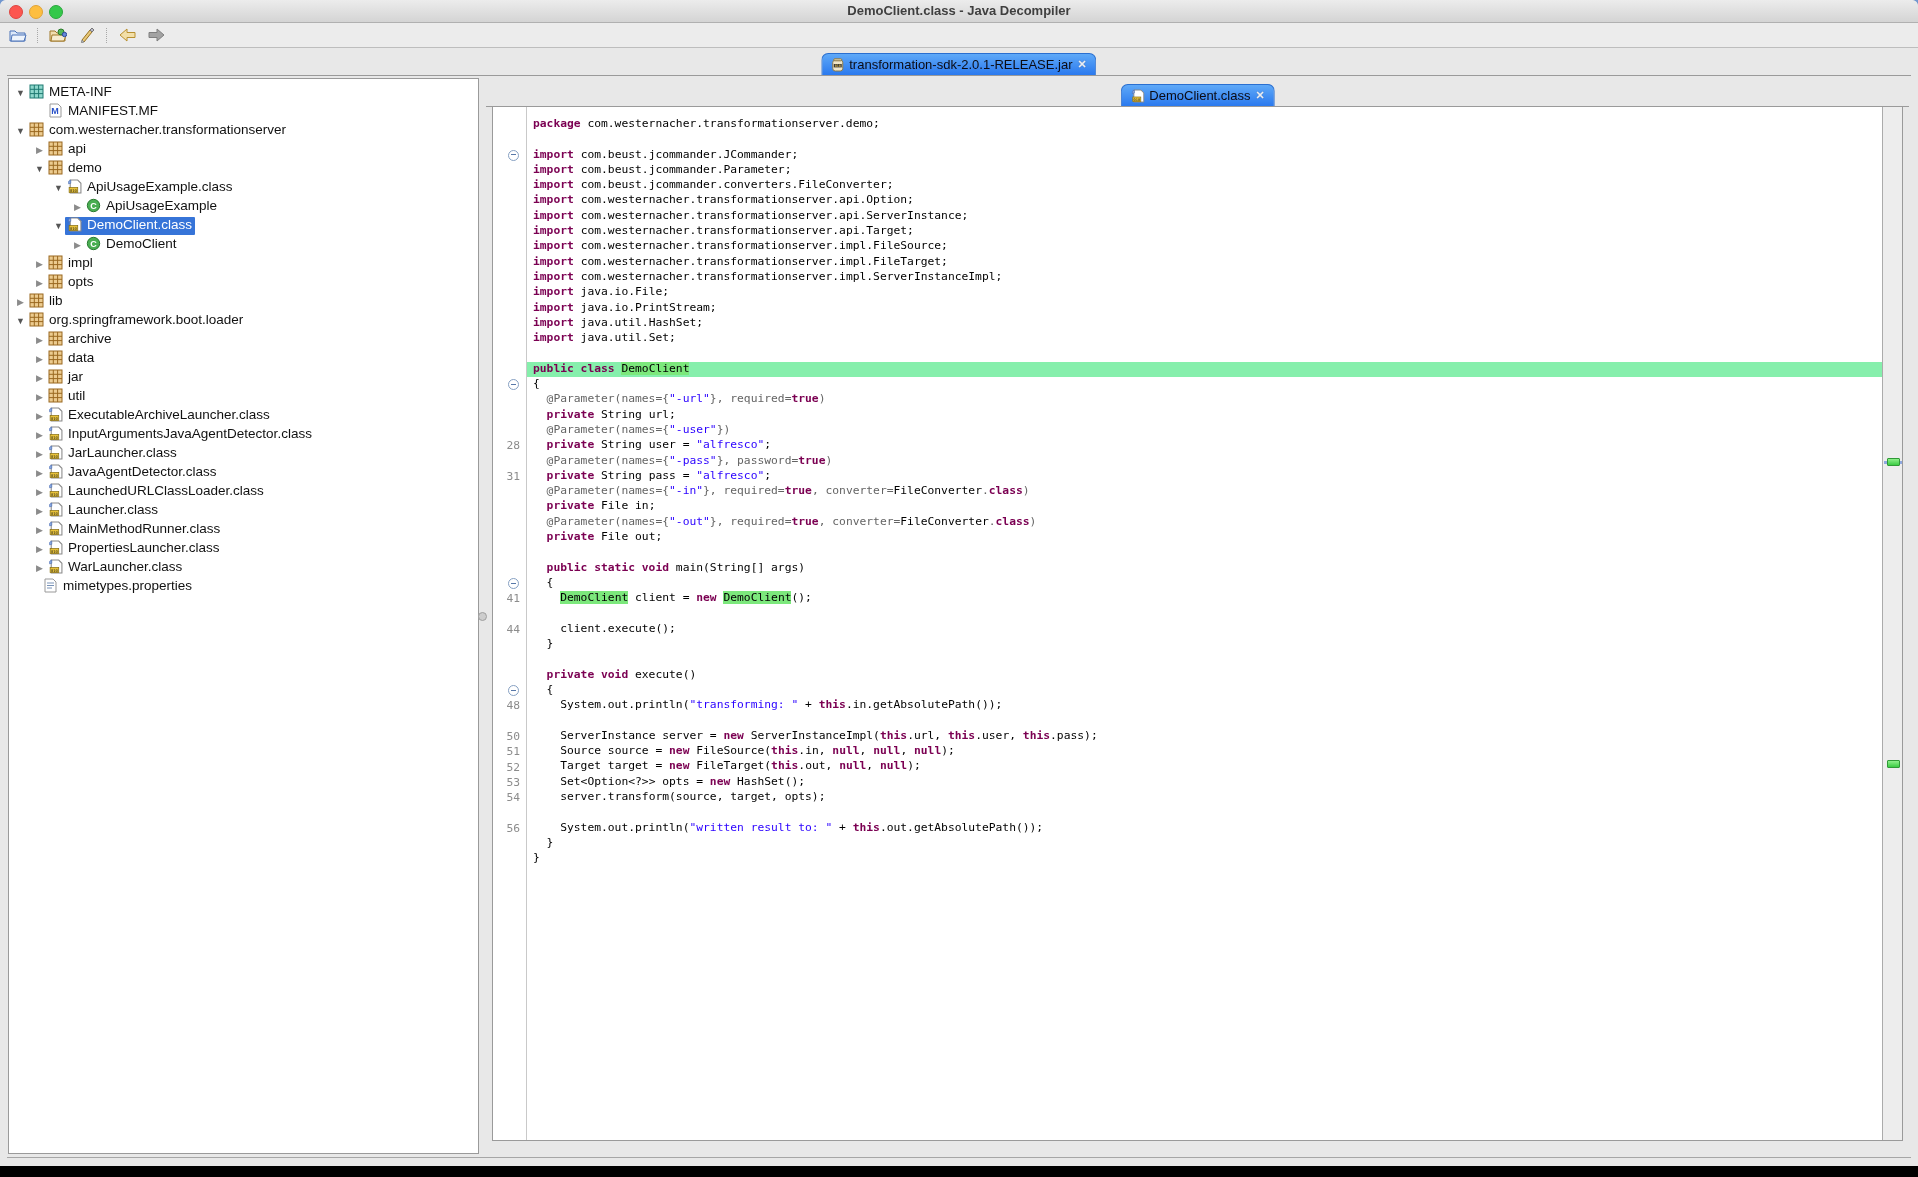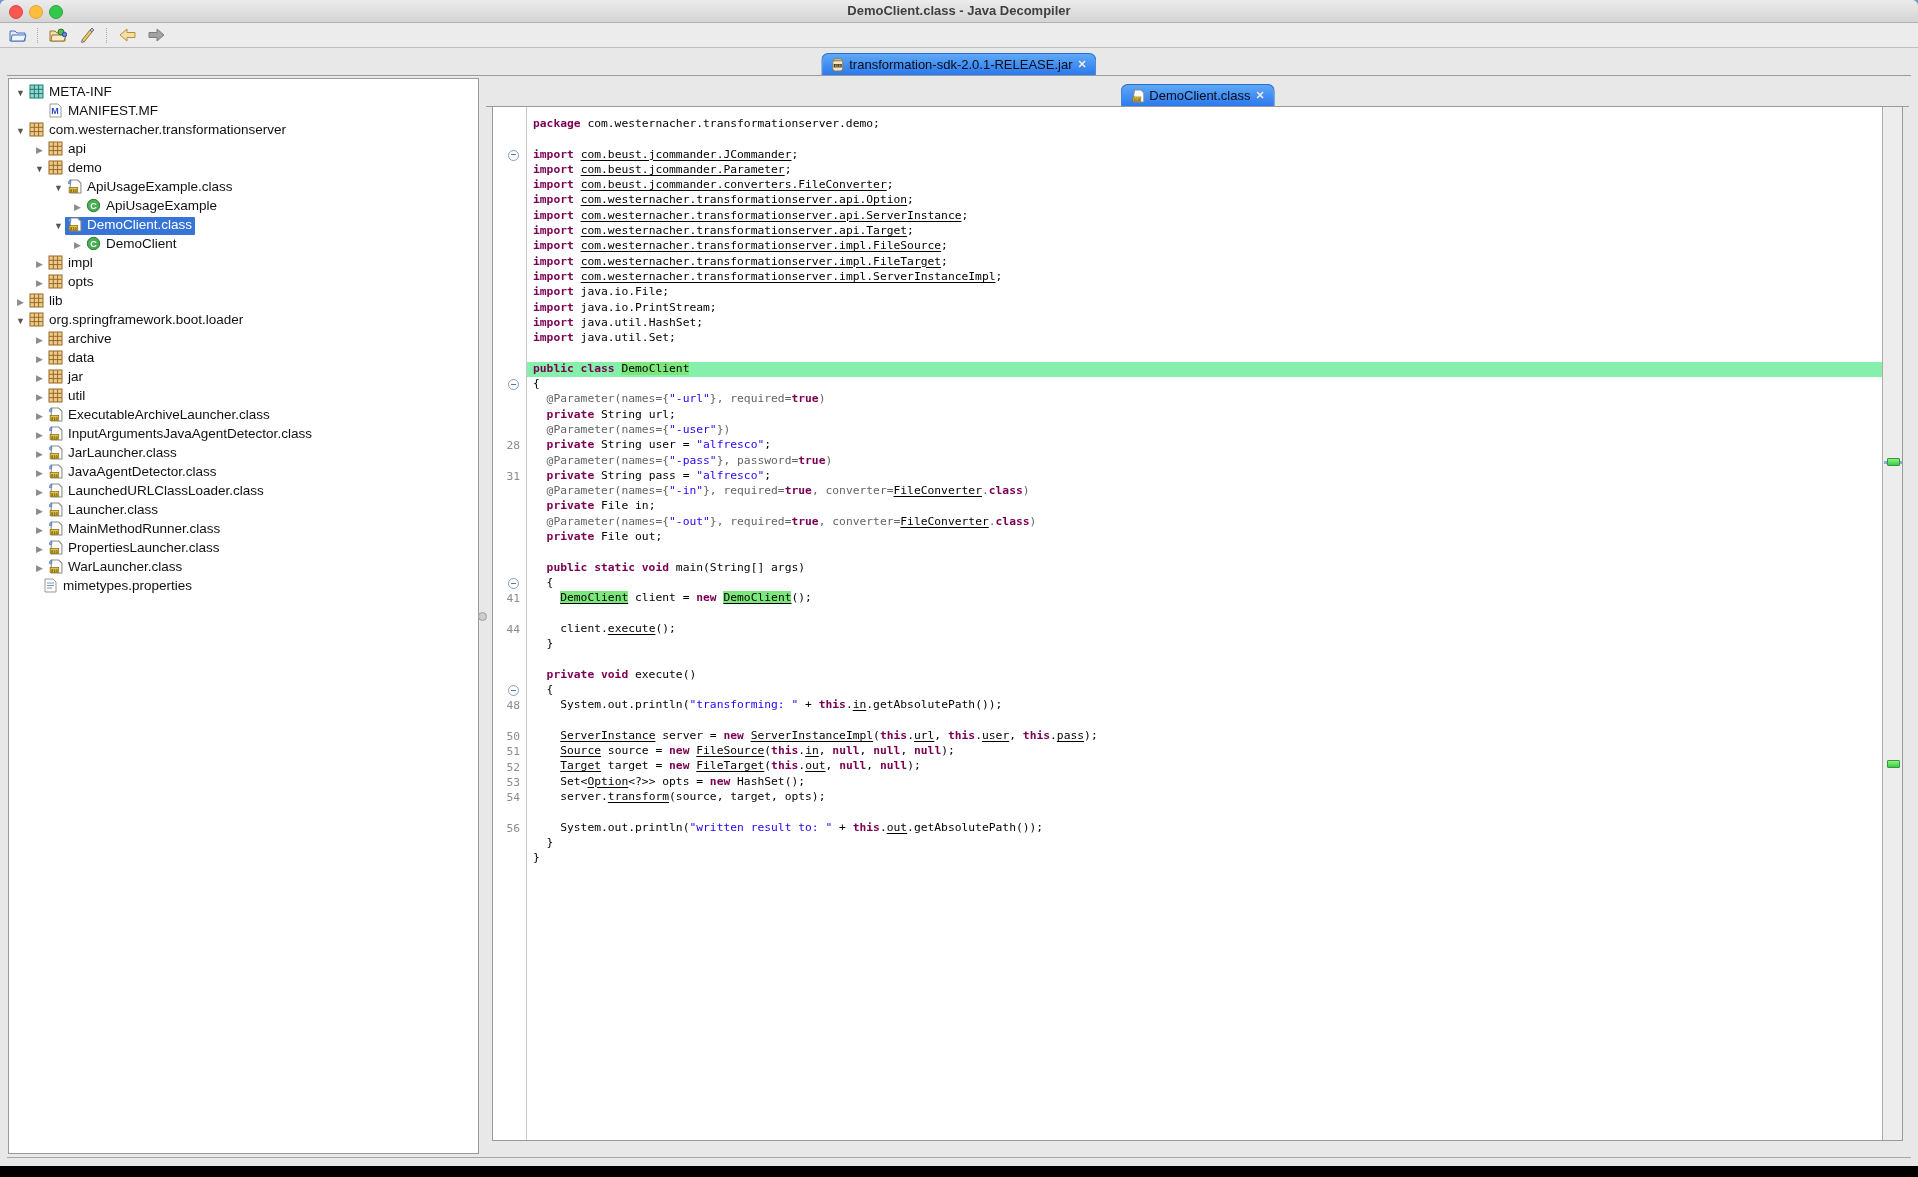--- a/index.html
+++ b/index.html
@@ -54,21 +54,21 @@
   .gutline{position:absolute;left:33px;top:0;bottom:0;width:1px;background:#c9c9c9;}
   .cl{display:flex;height:15.3px;line-height:15.3px;}
   .gut{width:33px;flex:none;text-align:center;padding-right:6px;box-sizing:border-box;
        color:#8c8c8c;font:11.3px "DejaVu Sans Mono",monospace;display:flex;
        align-items:center;justify-content:flex-end;}
   .txt{flex:1;padding-left:7px;white-space:pre;font:11.3px "DejaVu Sans Mono",monospace;color:#000;}
   .cl.hl .txt{background:#86efac;}
   .txt .k{color:#7b0052;font-weight:bold;}
   .txt .s{color:#2a00ff;}
   .txt .a{color:#646464;}
-  .txt .l{text-decoration:underline;text-underline-offset:2px;}
+  .txt .l{text-underline-offset:2px;}
   .txt .g{background:#7ce87c;}
   .fold{width:9px;height:9px;border:1px solid #86a0c2;border-radius:50%;background:#fff;
         position:relative;display:inline-block;margin-right:1px;}
   .fold::after{content:"";position:absolute;left:2px;right:2px;top:3.5px;height:1px;background:#5878a8;}
   
   .ruler{width:19px;flex:none;border-left:1px solid #ababab;background:#ededed;position:relative;}
   .marker{position:absolute;left:4px;width:11px;height:6px;border:1px solid #2f9a36;
           background:linear-gradient(#8ef08a,#3ccc44);border-radius:1px;}
   .nub{position:absolute;width:3px;height:3px;background:#8fa8e0;top:2px;}
   .nub.left{left:-4px;} .nub.right{right:-4px;}

